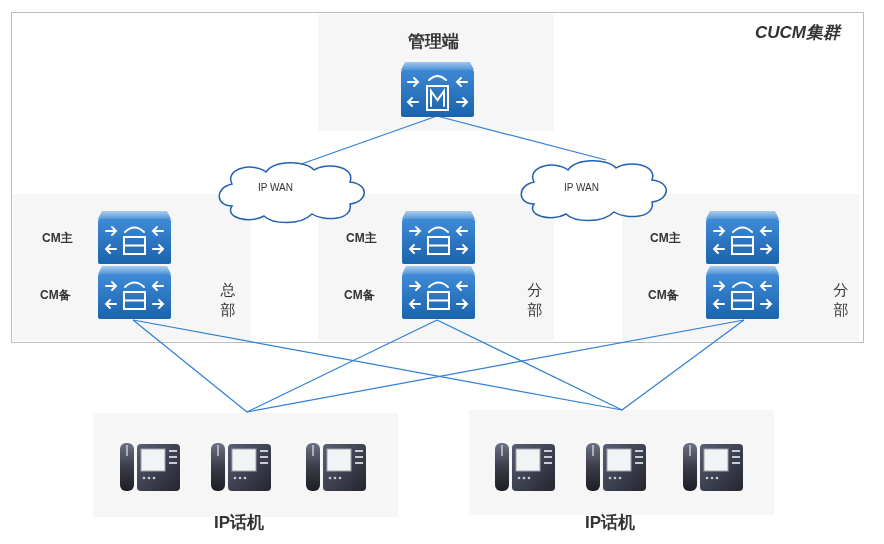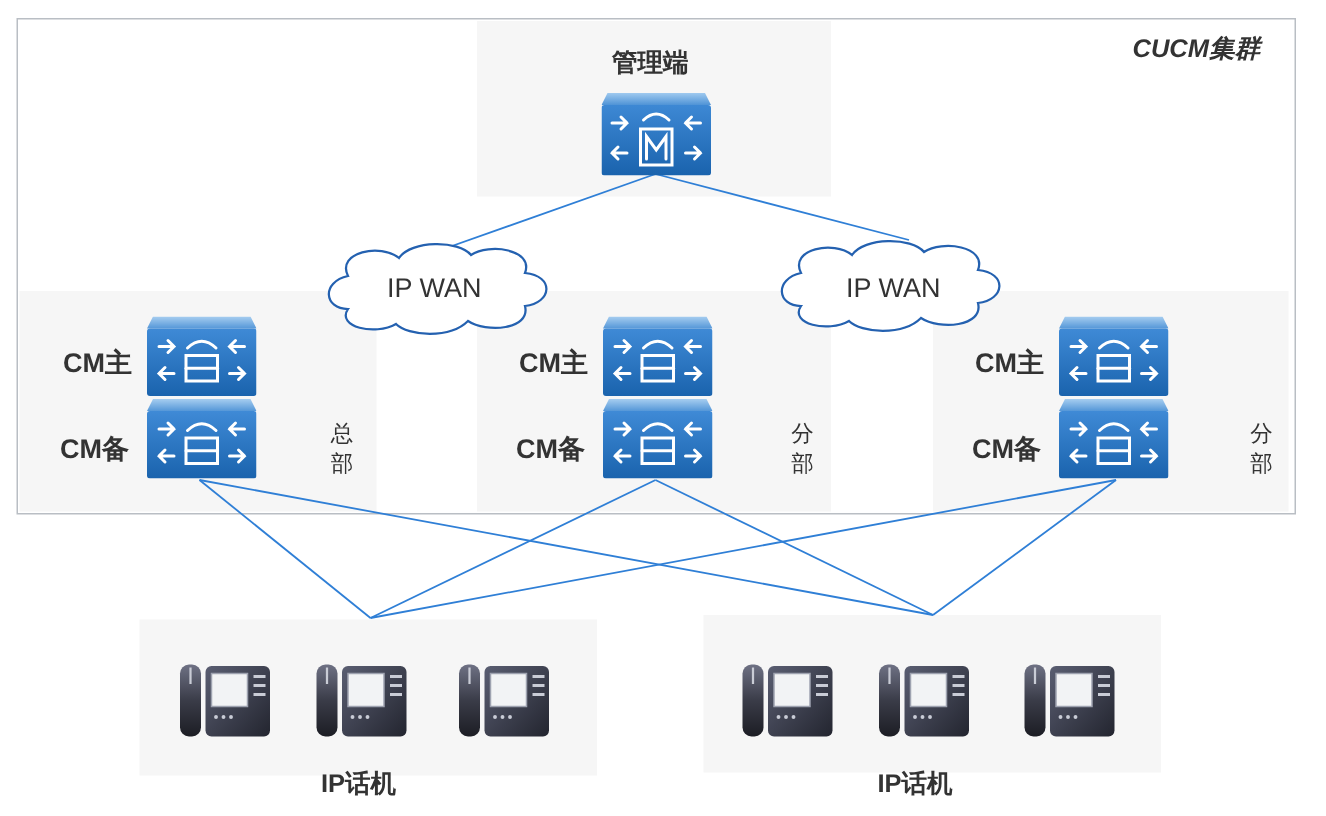--- a/index.html
+++ b/index.html
@@ -1,23 +1,23 @@
 <!DOCTYPE html>
 <html><head>
 <meta charset="utf-8">
 <style>
   html,body{margin:0;padding:0;background:#fff;}
   body{width:884px;height:544px;position:relative;overflow:hidden;font-family:"Liberation Sans","DejaVu Sans",sans-serif;}
   .abs{position:absolute;}
   .cluster{left:11px;top:12px;width:853px;height:331px;border:1.5px solid #b9bec4;box-sizing:border-box;}
   .panel{background:#f6f6f6;}
   .title{font-weight:bold;color:#333;font-size:17px;}
-  .cm-label{font-weight:bold;color:#333;font-size:18px;}
+  .cm-label{font-weight:bold;color:#333;font-size:12px;}
   .site-label{color:#333;font-size:15px;line-height:20px;width:16px;text-align:center;}
-  .wan-text{color:#333;font-size:18px;}
+  .wan-text{color:#333;font-size:10px;}
   svg.lines{position:absolute;left:0;top:0;}
 </style>
 </head>
 <body>
 
 <div class="abs cluster"></div>
 
 <div class="abs panel" style="left:318px;top:14px;width:236px;height:117px;"></div>
 <div class="abs panel" style="left:13px;top:194px;width:238px;height:147px;"></div>
 <div class="abs panel" style="left:318px;top:194px;width:236px;height:147px;"></div>

